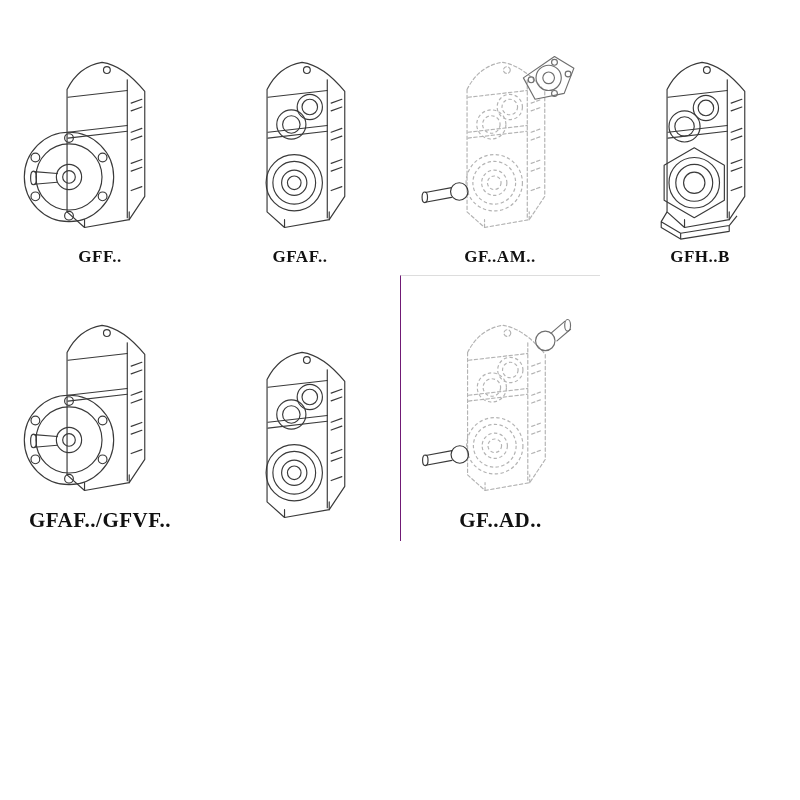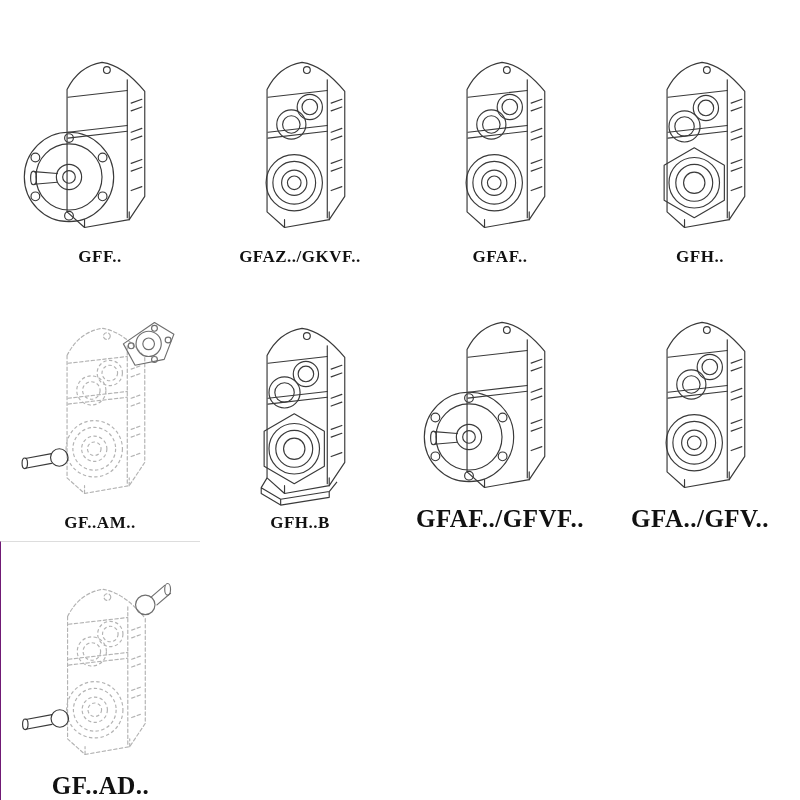--- a/index.html
+++ b/index.html
@@ -17,21 +17,21 @@
   }
   .cell{
     display:flex;flex-direction:column;align-items:center;justify-content:flex-end;
     padding:4px 2px 8px 2px;overflow:hidden;
   }
   .cell .drawing{flex:0 0 auto;width:96%;height:204px;}
   .label{
     font-weight:700;font-size:17px;letter-spacing:.5px;color:var(--label);
     text-align:center;white-space:nowrap;margin-top:4px;
   }
-  .row3 .label{font-size:25px;margin-top:2px;}
+  .row3 .label{font-size:21px;margin-top:2px;}
   .bordered{border-left:1px solid #701a75;border-top:1px solid #dddddd;}
   svg .use-solid{stroke:var(--line);}
   svg .use-dashed{stroke:var(--dashed);stroke-dasharray:3.5 2.5;}
   svg .use-attach{stroke:var(--attach);}
 </style>
 </head>
 <body>
 
 <svg width="0" height="0" style="position:absolute" aria-hidden="true">
   <defs>
@@ -121,50 +121,32 @@
     <svg class="drawing" viewBox="0 0 180 210">
       <g class="use-solid">
           <use href="#sym-housing"></use>
           <use href="#sym-flange-core"></use>
           <use href="#sym-shaft-out"></use>
         </g>
     </svg>
     <div class="label">GFF..</div>
   </div>
 
-  <div class="cell">
-    <svg class="drawing" viewBox="0 0 180 210">
-      <g class="use-solid">
-          <use href="#sym-housing"></use>
-          <use href="#sym-bores"></use>
-        </g>
-    </svg>
-    <div class="label">GFAZ../GKVF..</div>
-  </div>
 
   <div class="cell">
     <svg class="drawing" viewBox="0 0 180 210">
       <g class="use-solid">
           <use href="#sym-housing"></use>
           <use href="#sym-bores"></use>
         </g>
     </svg>
     <div class="label">GFAF..</div>
   </div>
 
 
-  <div class="cell">
-    <svg class="drawing" viewBox="0 0 180 210">
-      <g class="use-solid">
-          <use href="#sym-housing"></use>
-          <use href="#sym-hollow"></use>
-        </g>
-    </svg>
-    <div class="label">GFH..</div>
-  </div>
 
   <div class="cell">
     <svg class="drawing" viewBox="0 0 180 210">
       <g class="use-dashed">
           <use href="#sym-housing"></use>
           <use href="#sym-bores"></use>
         </g>
       <g class="use-attach">
           <use href="#sym-flange-top"></use>
         </g>
@@ -198,21 +180,20 @@
     <div class="label">GFAF../GFVF..</div>
   </div>
 
   <div class="cell row3">
     <svg class="drawing" viewBox="0 0 180 210">
       <g class="use-solid">
           <use href="#sym-housing"></use>
           <use href="#sym-bores"></use>
         </g>
     </svg>
-    <div class="label">GFA../GFV..</div>
   </div>
 
 
   <div class="cell row3 bordered">
     <svg class="drawing" viewBox="0 0 180 210">
       <g class="use-dashed">
           <use href="#sym-housing"></use>
           <use href="#sym-bores"></use>
         </g>
       <g class="use-attach">

